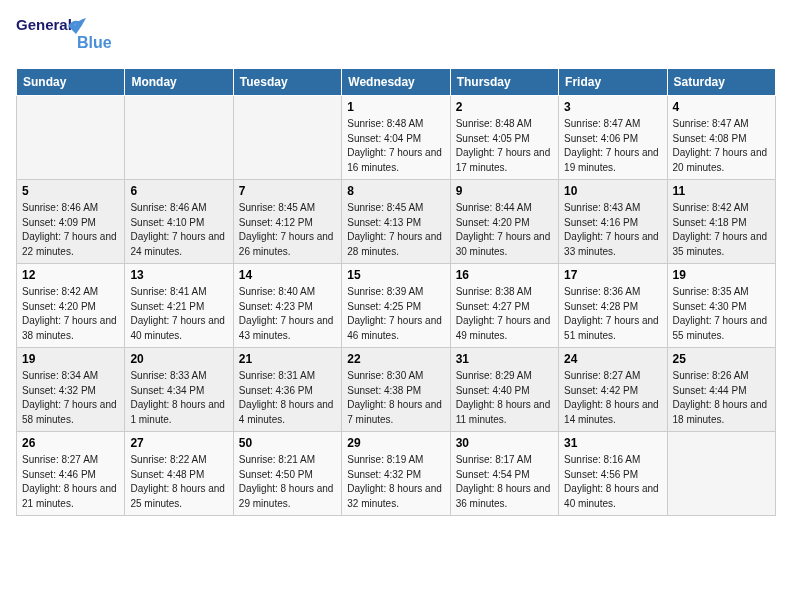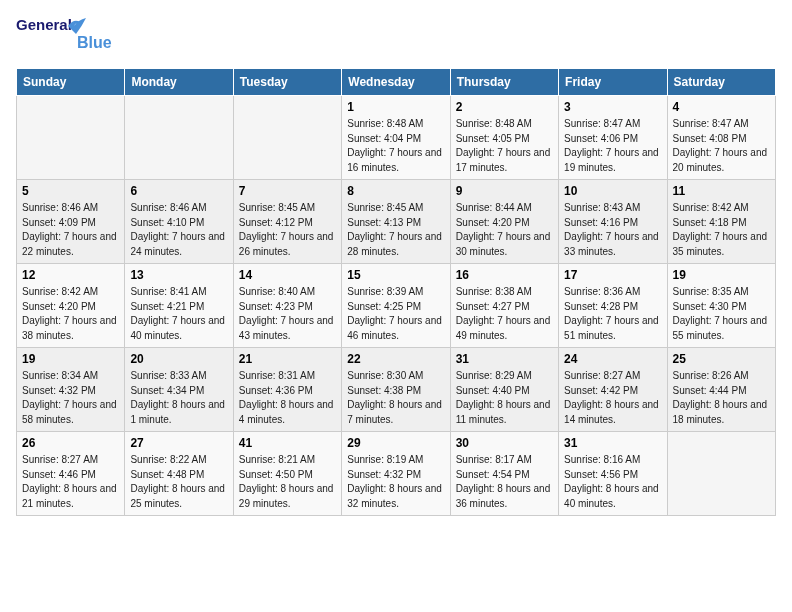--- a/index.html
+++ b/index.html
@@ -280,21 +280,21 @@
 Sunset: 4:46 PM
 Daylight: 8 hours and 21 minutes.</div>
         </td>
         <td>
           <div class="day-num">27</div>
           <div class="day-content">Sunrise: 8:22 AM
 Sunset: 4:48 PM
 Daylight: 8 hours and 25 minutes.</div>
         </td>
         <td>
-          <div class="day-num">41</div>
+          <div class="day-num">50</div>
           <div class="day-content">Sunrise: 8:21 AM
 Sunset: 4:50 PM
 Daylight: 8 hours and 29 minutes.</div>
         </td>
         <td>
           <div class="day-num">29</div>
           <div class="day-content">Sunrise: 8:19 AM
 Sunset: 4:32 PM
 Daylight: 8 hours and 32 minutes.</div>
         </td>

